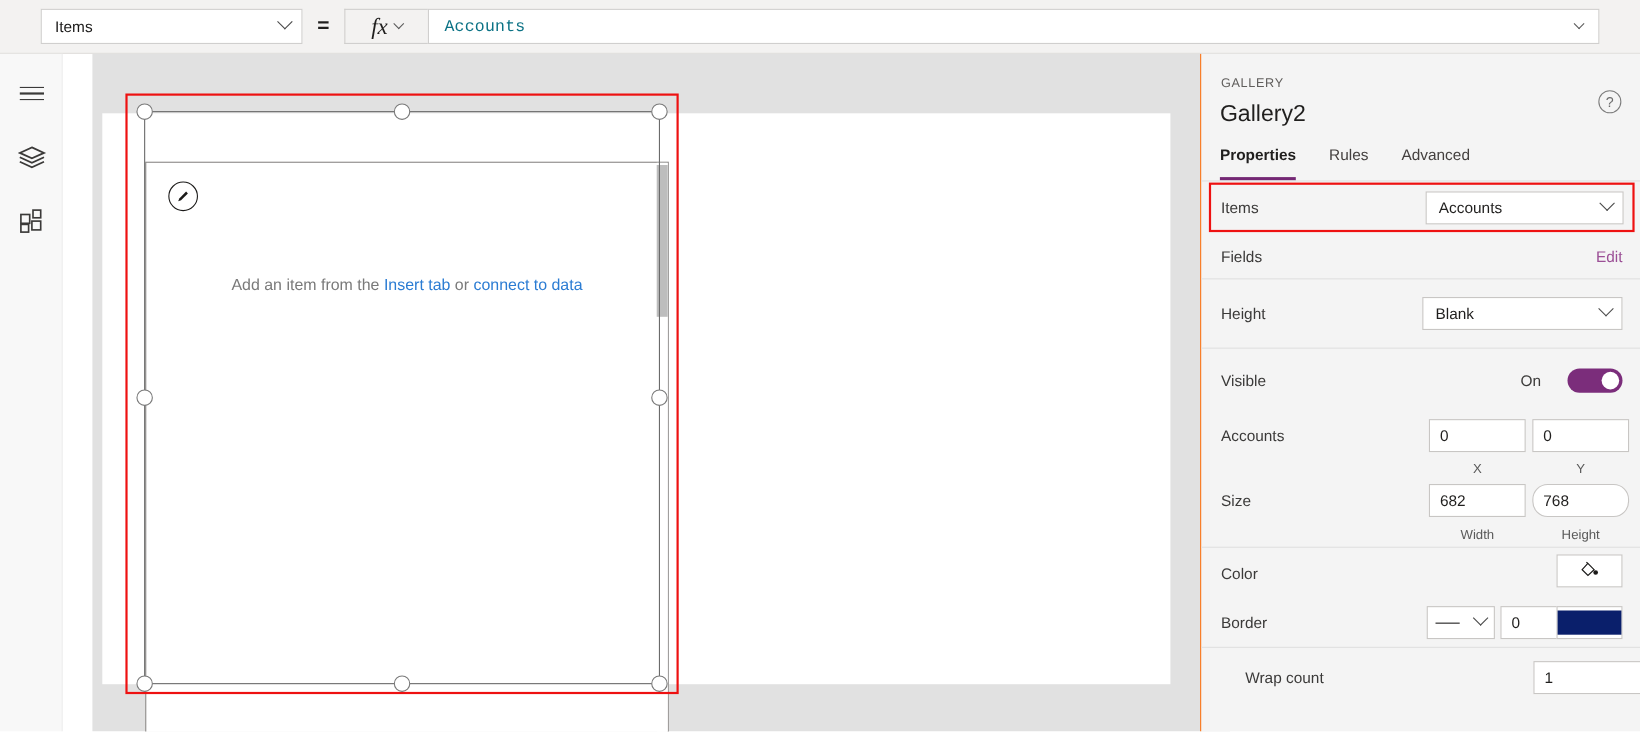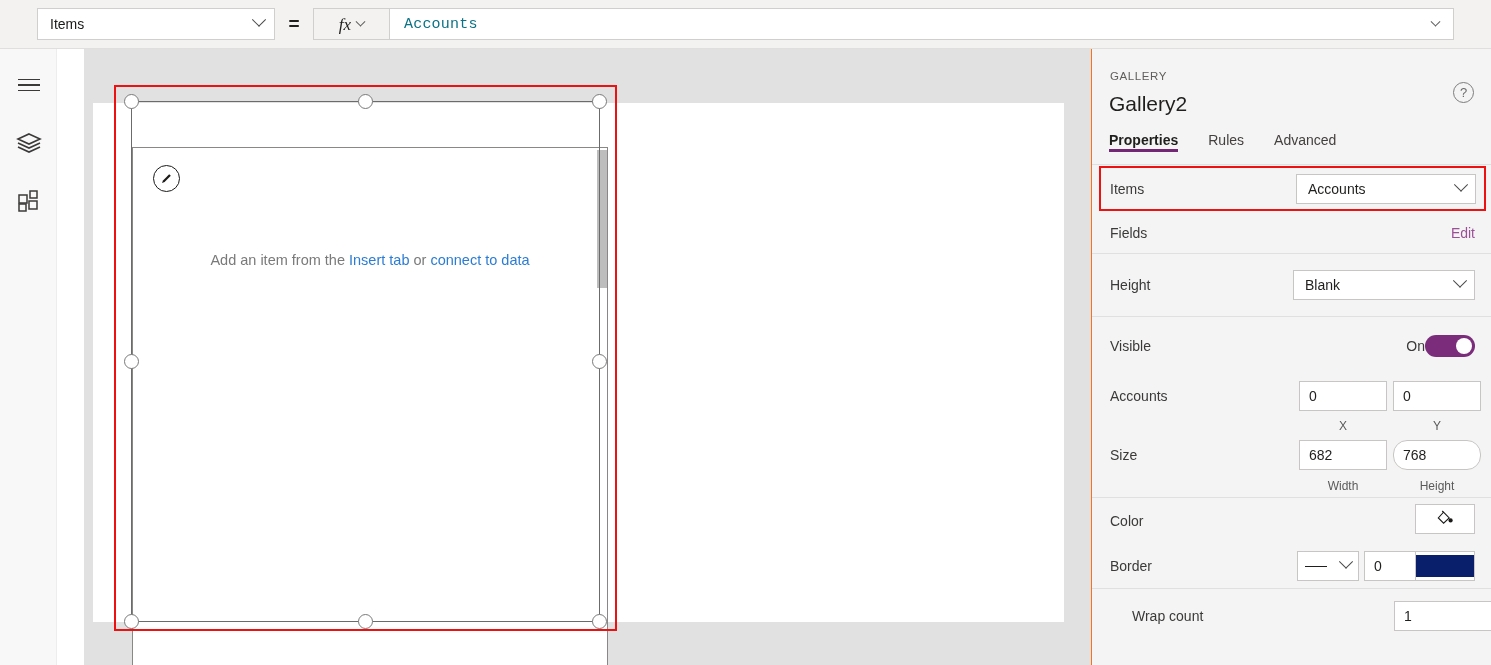--- a/index.html
+++ b/index.html
@@ -39,21 +39,21 @@
     width: 38px; text-align: center;
     font-size: 19px; font-weight: 700; color: #201f1e;
   }
   .fx-btn {
     width: 76px; height: 32px; background: #f3f2f1;
     border: 1px solid #d0cfce; border-right: none;
     display: flex; align-items: center; justify-content: center; gap: 6px;
   }
   .fx-glyph {
     font-family: "Liberation Serif", serif;
-    font-style: italic; font-size: 17px; color: #201f1e;
+    font-style: italic; font-size: 21px; color: #201f1e;
     line-height: 1;
   }
   .formula-input {
     flex: 1; height: 32px; margin-right: 37px;
     background: #ffffff; border: 1px solid #d0cfce;
     display: flex; align-items: center; justify-content: space-between;
     padding: 0 14px 0 14px;
   }
   .formula-text {
     font-family: "Liberation Mono", monospace;
@@ -151,21 +151,21 @@
   .help-icon {
     position: absolute; right: 17px; top: 33px;
     width: 21px; height: 21px; border-radius: 50%;
     border: 1.3px solid #7c7c7c; color: #6b6b6b;
     font-size: 13px; display: flex; align-items: center; justify-content: center;
   }
   .tabs {
     position: absolute; left: 17px; top: 83px;
     display: flex; gap: 30px;
   }
-  .tab { font-size: 14px; color: #44403f; padding-bottom: 4px; position: relative; }
+  .tab { font-size: 14px; color: #44403f; padding-bottom: 16px; position: relative; }
   .tab.active { color: #201f1e; font-weight: 700; }
   .tab.active::after {
     content: ""; position: absolute; left: 0; right: 0; bottom: 0;
     height: 3px; background: #742774;
   }
   .tabs-rule {
     position: absolute; left: 0; top: 115px; width: 400px; height: 1px;
     background: #e0e0e0;
   }
 
@@ -183,21 +183,21 @@
     padding: 0 9px 0 11px; font-size: 14px; color: #201f1e;
   }
   .pc-input {
     background: #ffffff; border: 1px solid #c8c6c4; height: 30px;
     display: flex; align-items: center; padding-left: 9px;
     font-size: 14px; color: #201f1e;
   }
   .link-edit { font-size: 14px; color: #9b4f96; }
   .sub-lbl { font-size: 12px; color: #5a5a5a; text-align: center; }
 
-  .toggle-wrap { display: flex; align-items: center; gap: 0; }
+  .toggle-wrap { display: flex; align-items: center; gap: 24px; }
   .toggle-state { font-size: 14px; color: #3b3a39; }
   .toggle {
     width: 50px; height: 22px; border-radius: 11px; background: #7b2d7b;
     position: relative;
   }
   .toggle .knob {
     position: absolute; right: 3px; top: 3px;
     width: 16px; height: 16px; border-radius: 50%; background: #ffffff;
   }
   .fill-btn {

